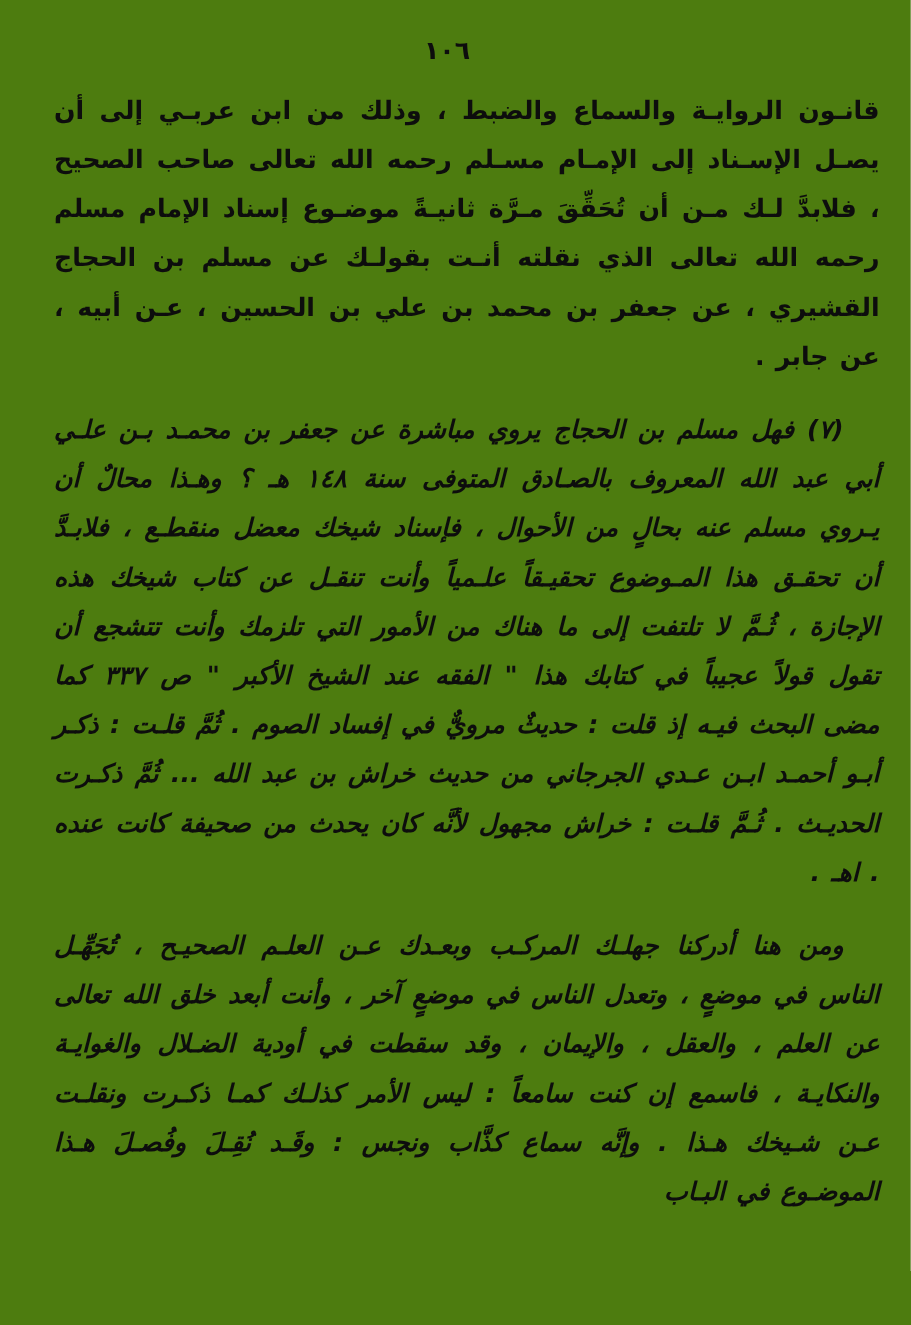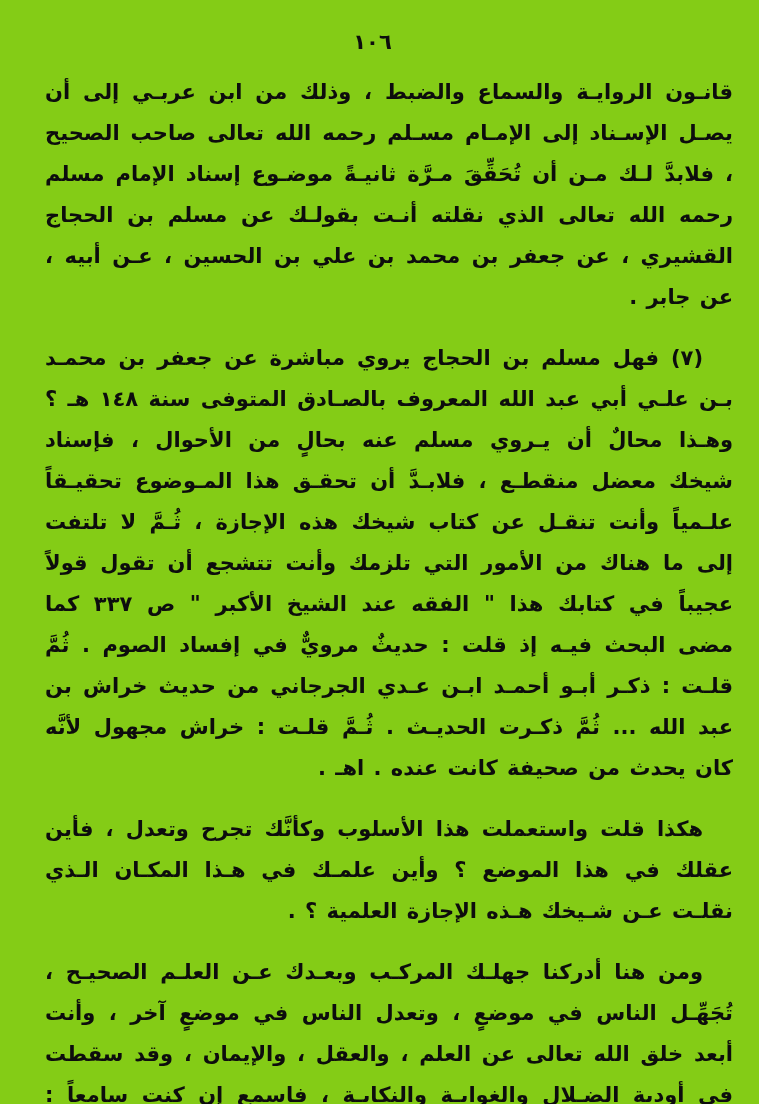--- a/index.html
+++ b/index.html
@@ -5,21 +5,21 @@
   html, body {
     margin: 0;
     padding: 0;
     background: #e8e8e8;
   }
   .page {
     position: relative;
     width: 759px;
     height: 1104px;
     margin: 0 auto;
-    background: #84cc16;
+    background: #4d7c0f;
     overflow: hidden;
     font-family: "DejaVu Sans", sans-serif;
     color: #0d0d0d;
     box-sizing: border-box;
   }
   .page-number {
     position: absolute;
     top: 30px;
     left: 0;
     right: 14px;
@@ -42,32 +42,32 @@
     font-weight: bold;
     line-height: 41px;
     word-spacing: 2px;
   }
   .content p {
     margin: 0 0 20px 13px;
     padding: 0;
   }
   .content p.indented {
     text-indent: 30px; 
+    font-style: italic;
   }
   .content p:last-child {
     margin-bottom: 0;
   }
 </style>
 </head>
 <body>
 
 <div class="page">
 
   <div class="page-number">١٠٦</div>
 
   <div class="content">
     <p>قانـون الروايـة والسماع والضبط ، وذلك من ابن عربـي إلى أن يصـل الإسـناد إلى الإمـام مسـلم رحمه الله تعالى صاحب الصحيح ، فلابدَّ لـك مـن أن تُحَقِّقَ مـرَّة ثانيـةً موضـوع إسناد الإمام مسلم رحمه الله تعالى الذي نقلته أنـت بقولـك عن مسلم بن الحجاج القشيري ، عن جعفر بن محمد بن علي بن الحسين ، عـن أبيه ، عن جابر .</p>
     <p class="indented">(٧) فهل مسلم بن الحجاج يروي مباشرة عن جعفر بن محمـد بـن علـي أبي عبد الله المعروف بالصـادق المتوفى سنة ١٤٨ هـ ؟ وهـذا محالٌ أن يـروي مسلم عنه بحالٍ من الأحوال ، فإسناد شيخك معضل منقطـع ، فلابـدَّ أن تحقـق هذا المـوضوع تحقيـقاً علـمياً وأنت تنقـل عن كتاب شيخك هذه الإجازة ، ثُـمَّ لا تلتفت إلى ما هناك من الأمور التي تلزمك وأنت تتشجع أن تقول قولاً عجيباً في كتابك هذا " الفقه عند الشيخ الأكبر " ص ٣٣٧ كما مضى البحث فيـه إذ قلت : حديثٌ مرويٌّ في إفساد الصوم . ثُمَّ قلـت : ذكـر أبـو أحمـد ابـن عـدي الجرجاني من حديث خراش بن عبد الله ... ثُمَّ ذكـرت الحديـث . ثُـمَّ قلـت : خراش مجهول لأنَّه كان يحدث من صحيفة كانت عنده . اهـ .</p>
-    <p class="indented">هكذا قلت واستعملت هذا الأسلوب وكأنَّك تجرح وتعدل ، فأين عقلك في هذا الموضع ؟ وأين علمـك في هـذا المكـان الـذي نقلـت عـن شـيخك هـذه الإجازة العلمية ؟ .</p>
     <p class="indented">ومن هنا أدركنا جهلـك المركـب وبعـدك عـن العلـم الصحيـح ، تُجَهِّـل الناس في موضعٍ ، وتعدل الناس في موضعٍ آخر ، وأنت أبعد خلق الله تعالى عن العلم ، والعقل ، والإيمان ، وقد سقطت في أودية الضـلال والغوايـة والنكايـة ، فاسمع إن كنت سامعاً : ليس الأمر كذلـك كمـا ذكـرت ونقلـت عـن شـيخك هـذا . وإنَّه سماع كذَّاب ونجس : وقَـد نُقِـلَ وفُصـلَ هـذا الموضـوع في البـاب</p>
   </div>
 
 </div>
 
 </body></html>

